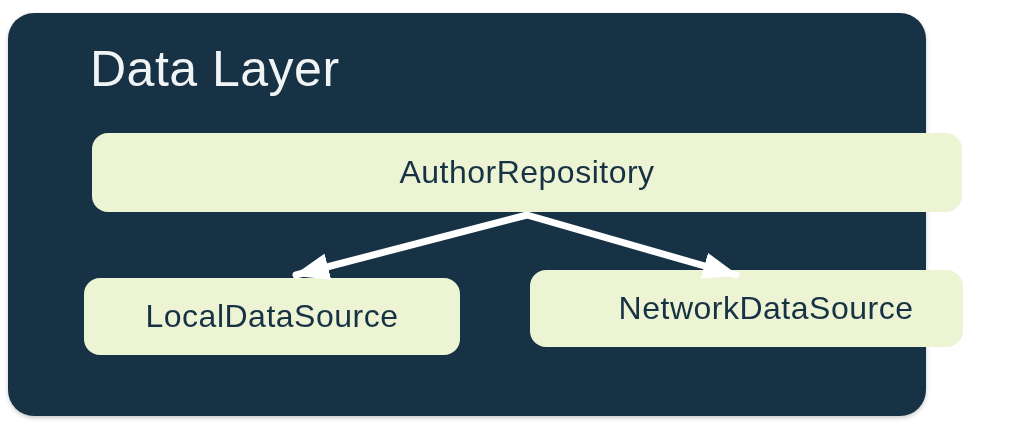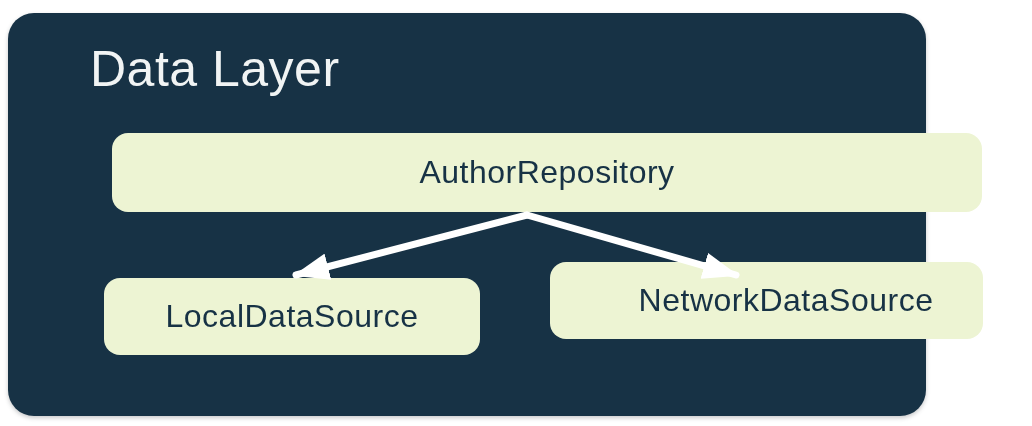--- a/index.html
+++ b/index.html
@@ -47,25 +47,24 @@
     position: absolute;
     display: flex;
     align-items: center;
     justify-content: center;
     background: var(--node-background);
     border-radius: 16px;
     color: var(--node-text);
     font-size: 32px;
     letter-spacing: 0.5px;
     white-space: nowrap;
-    margin-left: 20px;
   }
   .node-repository { left: 84px; top: 120px; width: 870px; height: 79px; }
   .node-local      { left: 76px; top: 265px; width: 376px; height: 77px; }
-  .node-network    { left: 522px; top: 249px; width: 433px; height: 77px; padding-left: 39px; }
+  .node-network    { left: 522px; top: 257px; width: 433px; height: 77px; padding-left: 39px; }
   .arrows {
     position: absolute;
     left: 0; top: 0;
     width: 1032px;
     height: 426px;
     pointer-events: none;
   }
   .arrows line {
     stroke: var(--arrow);
     stroke-width: 7;

